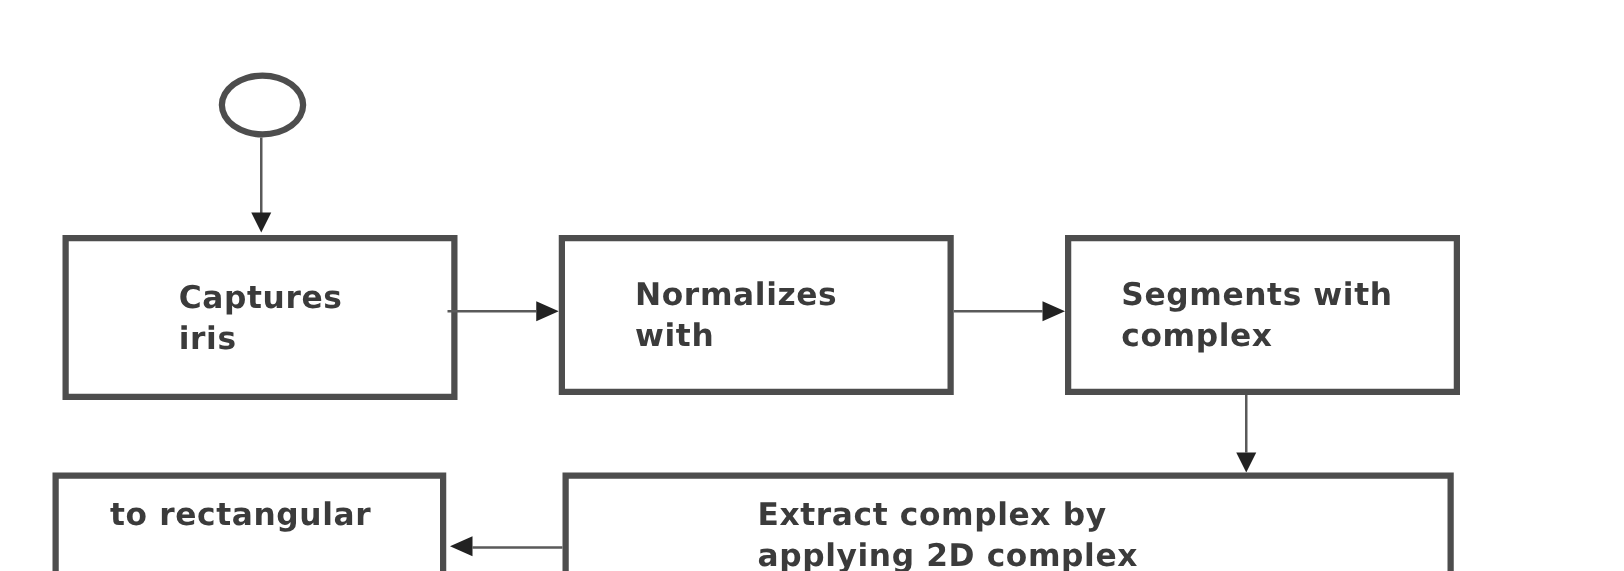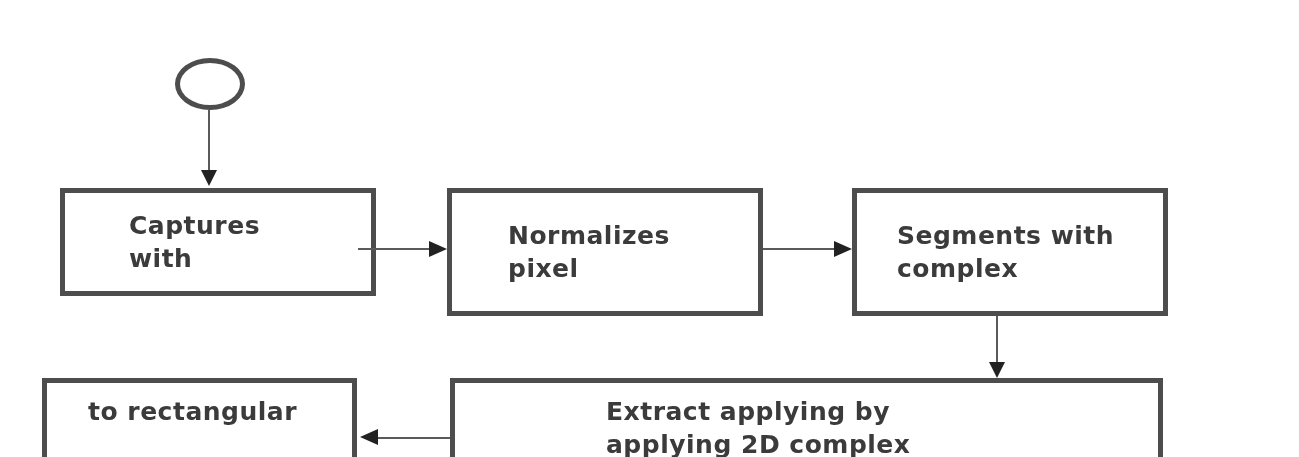--- a/index.html
+++ b/index.html
@@ -20,21 +20,21 @@
   .line { position:absolute; background:#5a5a5a; }
   .ah { position:absolute; width:0; height:0; }
   .ah-right { border-top:8px solid transparent; border-bottom:8px solid transparent; border-left:18px solid #222222; }
   .ah-left  { border-top:8px solid transparent; border-bottom:8px solid transparent; border-right:18px solid #222222; }
   .ah-down  { border-left:8px solid transparent; border-right:8px solid transparent; border-top:16px solid #222222; }
 
   
   #start { left:175px; top:58px; width:70px; height:52px; }
 
   
-  #b1 { left:60px;  top:188px; width:316px; height:108px; padding-left:64px; }
+  #b1 { left:50px;  top:188px; width:316px; height:132px; padding-left:88px; }
   #b2 { left:447px; top:188px; width:316px; height:128px; padding-left:56px;justify-content:center; }
   #b3 { left:852px; top:188px; width:316px; height:128px; padding-left:40px; }
 
   
   #b4 { left:450px; top:378px; width:713px; height:112px; padding:12px 0 0 151px; }
   #b5 { left:42px;  top:378px; width:315px; height:112px; padding:12px 0 0 41px; }
 
   
   #e1-line { left:208px; top:110px; width:2px; height:62px; }
   #e1-head { left:201px; top:170px; }
@@ -56,44 +56,44 @@
 
 <div class="canvas">
 
   <div class="node ellipse" id="start"></div>
 
   <div class="line" id="e1-line"></div>
   <div class="ah ah-down" id="e1-head"></div>
 
   <div class="node proc" id="b1">
     <span class="tl">Captures</span>
-    <span class="tl">with</span>
+    <span class="tl">iris</span>
   </div>
 
   <div class="line" id="e2-line"></div>
   <div class="ah ah-right" id="e2-head"></div>
 
   <div class="node proc" id="b2">
     <span class="tl">Normalizes</span>
-    <span class="tl">pixel</span>
+    <span class="tl">with</span>
   </div>
 
   <div class="line" id="e3-line"></div>
   <div class="ah ah-right" id="e3-head"></div>
 
   <div class="node proc" id="b3">
     <span class="tl">Segments with</span>
     <span class="tl">complex</span>
   </div>
 
   <div class="line" id="e4-line"></div>
   <div class="ah ah-down" id="e4-head"></div>
 
   <div class="node topblock" id="b4">
-    <span class="tl">Extract applying by</span>
+    <span class="tl">Extract complex by</span>
     <span class="tl">applying 2D complex</span>
   </div>
 
   <div class="line" id="e5-line"></div>
   <div class="ah ah-left" id="e5-head"></div>
 
   <div class="node topblock" id="b5">
     <span class="tl">to rectangular</span>
   </div>
 

